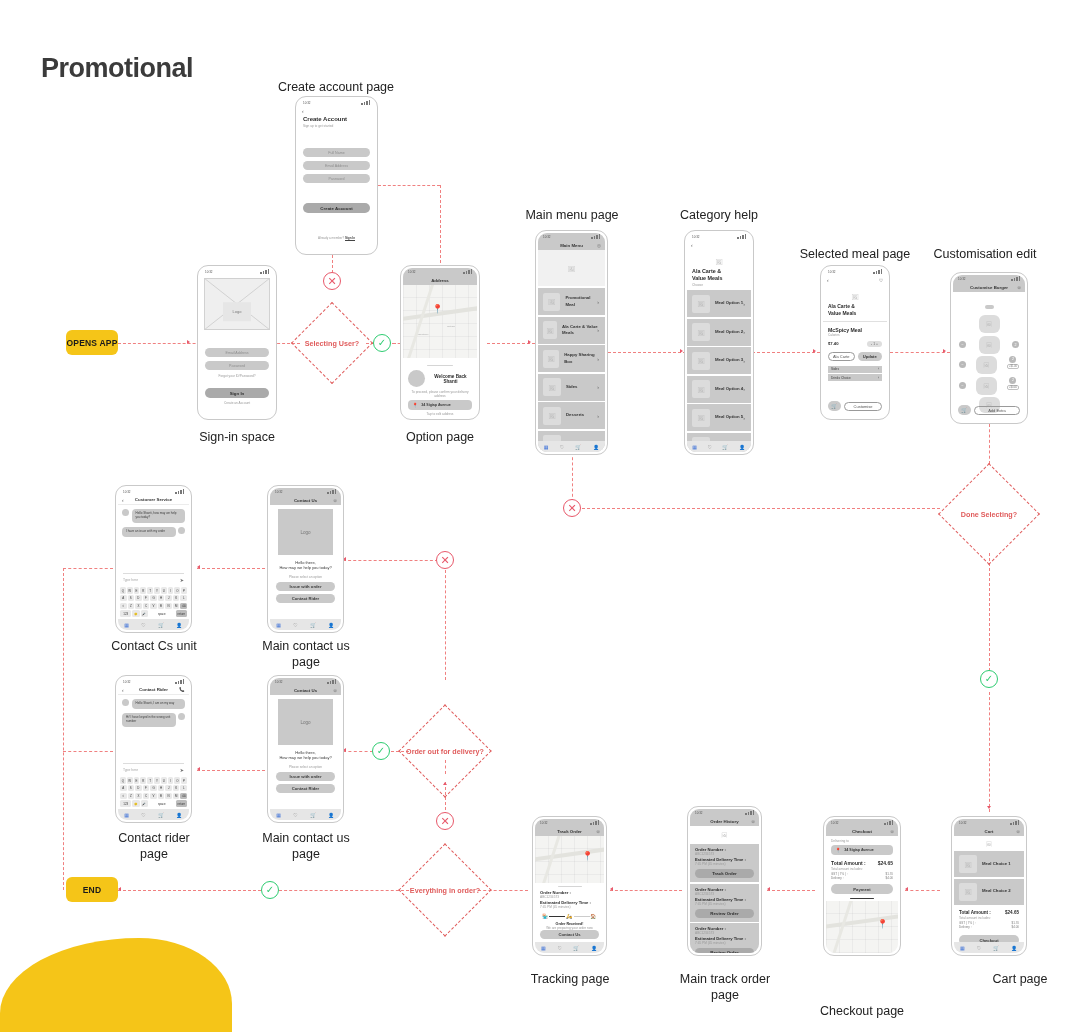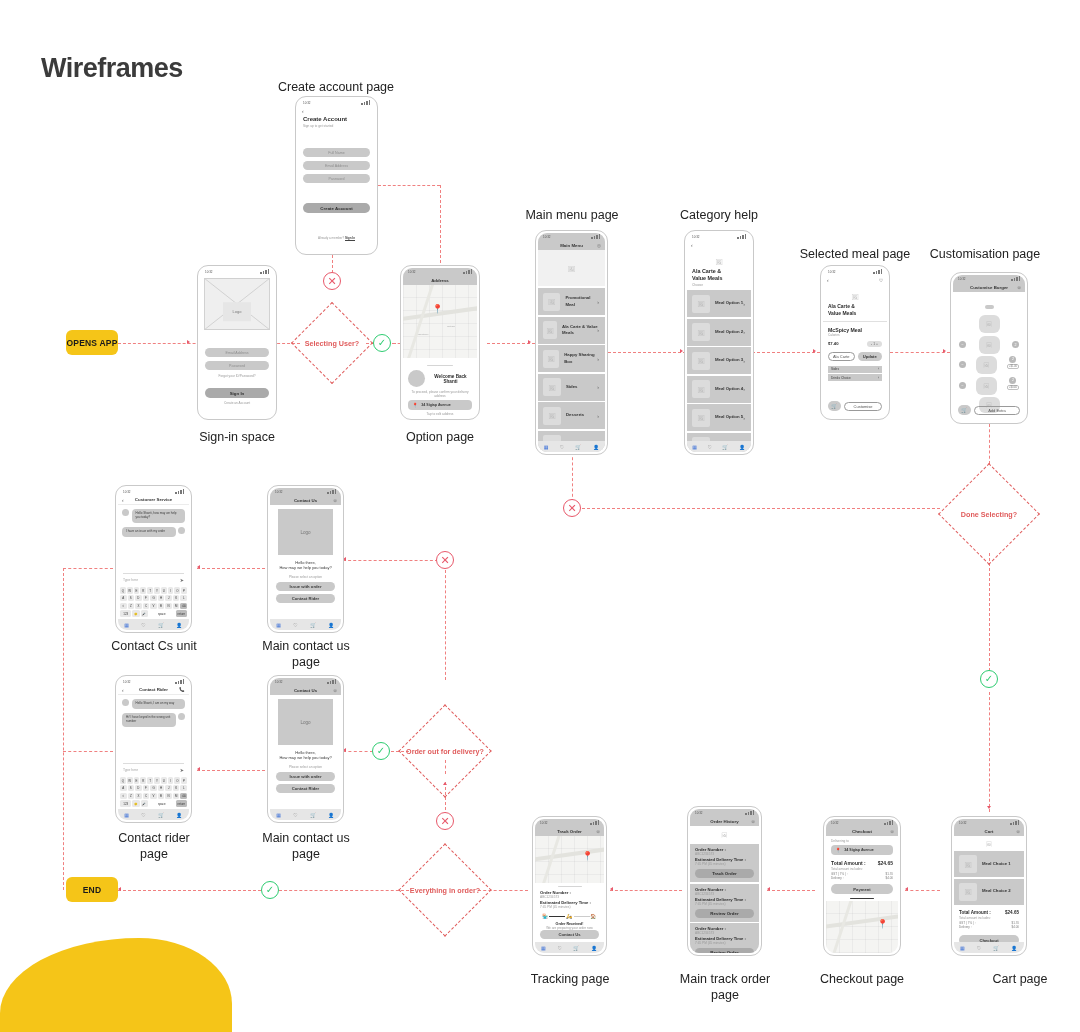--- a/index.html
+++ b/index.html
@@ -166,21 +166,21 @@
   }
   .arrowleft {
     position:absolute; width:0;height:0;
     border-right:3.5px solid #e8596b; border-top:2.5px solid transparent;
     border-bottom:2.5px solid transparent;
   }
 </style>
 </head>
 <body>
 
-<div class="title">Wireframes</div>
+<div class="title">Promotional</div>
 
 <div class="lnh" style="left:118px; top:343px; width:182px;"></div>
 <div class="arrowhead" style="left:187px; top:340px;"></div>
 
 <div class="lnv" style="left:332px; top:185px; height:98px;"></div>
 <div class="arrowup" style="left:329.5px; top:250px;"></div>
 
 <div class="lnh" style="left:378px; top:185px; width:62px;"></div>
 <div class="lnv" style="left:440px; top:185px; height:158px;"></div>
 
@@ -663,21 +663,21 @@
             <span class="imgicon" style="font-size:5px">🖼</span>
           </span>
       </div>
     </div>
     <div style="position:absolute;left:5px;right:5px;bottom:6px;display:flex;gap:3px;align-items:center;">
       <div style="width:13px;height:10px;border-radius:6px;background:#c9c9c9;display:flex;align-items:center;justify-content:center;font-size:5px;">🛒</div>
       <div class="btn-outline" style="flex:1;">Add Extra</div>
     </div>
   </div>
 </div>
-<div class="cap" style="left:921px; top:247px; width:128px;">Customisation page</div>
+<div class="cap" style="left:921px; top:247px; width:128px;">Customisation edit</div>
 
 <div class="phone" style="left:115px; top:485px; width:77px; height:148px;">
   <div class="scr">
     <div class="statusbar">
       <span>10:32</span>
       <span class="sbdots">
           <i style="height:2px"></i>
           <i style="height:3px"></i>
           <i style="height:4px"></i>
           <i style="height:5px"></i>
@@ -1049,21 +1049,21 @@
         <span>$4.00</span>
       </div>
       <div class="btn-gray" style="margin-top:4px;height:10px;">Payment</div>
       <div style="width:24px;height:1.4px;background:#3a3a3a;margin:4px auto 3px;border-radius:1px;"></div>
     </div>
     <div class="maparea" style="position:absolute;left:0;right:0;bottom:0;height:52px;">
       <div class="pin" style="right:9px;top:19px;">📍</div>
     </div>
   </div>
 </div>
-<div class="cap" style="left:806px; top:972px; width:112px;">Checkout page</div>
+<div class="cap" style="left:806px; top:1004px; width:112px;">Checkout page</div>
 
 <div class="phone" style="left:951px; top:816px; width:76px; height:140px;">
   <div class="scr">
     <div class="grayhdr">
       <div class="statusbar">
         <span>10:32</span>
         <span class="sbdots">
             <i style="height:2px"></i>
             <i style="height:3px"></i>
             <i style="height:4px"></i>

